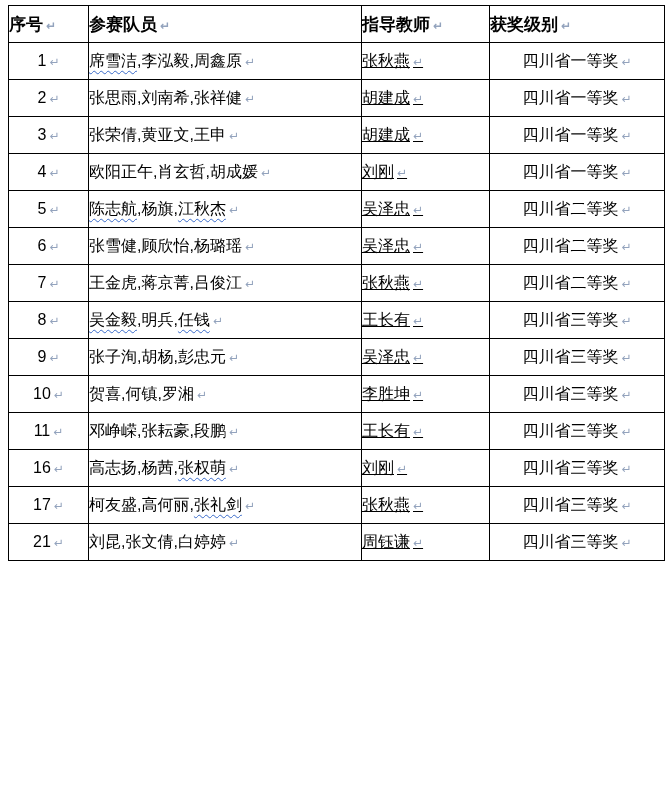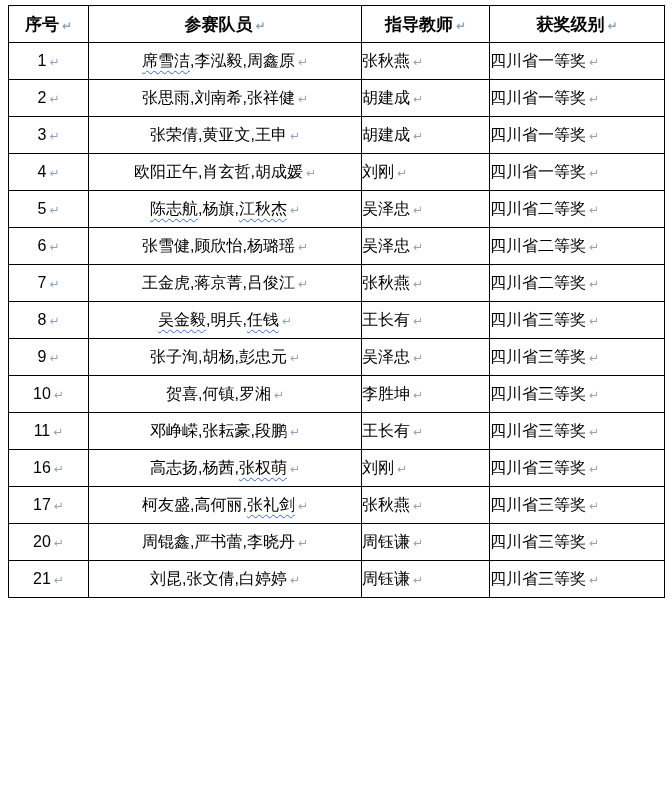--- a/index.html
+++ b/index.html
@@ -27,27 +27,27 @@
     padding: 0;
     vertical-align: middle;
     font-size: 16px;
     line-height: 1;
     white-space: nowrap;
     overflow: hidden;
   }
   table.award-table th {
     font-weight: bold;
     font-size: 17px;
-    text-align: center;
+    text-align: left;
     margin-left: 24px;
   }
   td.c-no    { text-align: center; }
-  td.c-members { text-align: center; padding-left: 8px; }
-  td.c-teacher { text-align: left; padding-left: 10px; }
-  td.c-award { text-align: left; }
+  td.c-members { text-align: left; padding-left: 8px; }
+  td.c-teacher { text-align: left; padding-left: 10px; text-decoration: underline; }
+  td.c-award { text-align: center; }
   .pmark {
     color: #93a3bd;
     font-size: 12px;
     margin-left: 3px;
     font-family: "DejaVu Sans", sans-serif;
     vertical-align: baseline;
   }
   .wavy-blue {
     text-decoration: underline;
     text-decoration-style: wavy;
@@ -155,26 +155,20 @@
           <td class="c-teacher"><span>刘刚</span><span class="pmark">↵</span></td>
           <td class="c-award"><span>四川省三等奖</span><span class="pmark">↵</span></td>
         </tr>
         <tr>
           <td class="c-no"><span>17</span><span class="pmark">↵</span></td>
           <td class="c-members"><span>柯友盛,高何丽,</span><span class="wavy-blue">张礼剑</span><span class="pmark">↵</span></td>
           <td class="c-teacher"><span>张秋燕</span><span class="pmark">↵</span></td>
           <td class="c-award"><span>四川省三等奖</span><span class="pmark">↵</span></td>
         </tr>
         <tr>
-          <td class="c-no"><span>20</span><span class="pmark">↵</span></td>
-          <td class="c-members"><span>周锟鑫,严书蕾,李晓丹</span><span class="pmark">↵</span></td>
-          <td class="c-teacher"><span>周钰谦</span><span class="pmark">↵</span></td>
-          <td class="c-award"><span>四川省三等奖</span><span class="pmark">↵</span></td>
-        </tr>
-        <tr>
           <td class="c-no"><span>21</span><span class="pmark">↵</span></td>
           <td class="c-members"><span>刘昆,张文倩,白婷婷</span><span class="pmark">↵</span></td>
           <td class="c-teacher"><span>周钰谦</span><span class="pmark">↵</span></td>
           <td class="c-award"><span>四川省三等奖</span><span class="pmark">↵</span></td>
         </tr>
       </tbody>
   </table>
 </div>
 
 </body></html>

